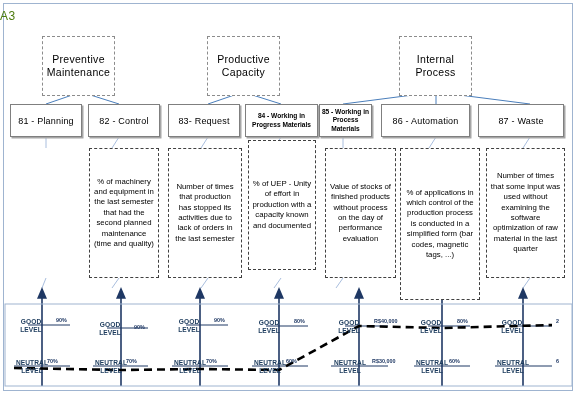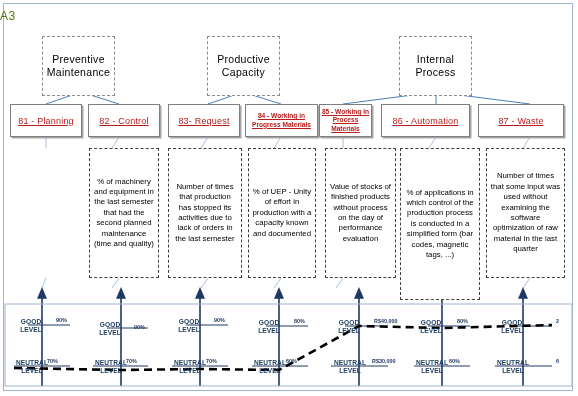--- a/index.html
+++ b/index.html
@@ -52,24 +52,23 @@
   
   .ind-box {
     position: absolute;
     border: 1px solid #7f7f7f;
     box-sizing: border-box;
     background: #fff;
     display: flex;
     align-items: center;
     justify-content: center;
     text-align: center;
-    color: #b91c1c;
+    color: #000000;
     box-shadow: 1.5px 1.5px 0 0 #a6a6a6;
     padding: 1px;
-    text-decoration: underline;
   }
   .ind-box .lbl { display: block; width: 100%; }
   .ind-big   { font-size: 9px; letter-spacing: .2px; }
   .ind-small { font-size: 6.6px; font-weight: bold; line-height: 8.2px; }
 
   
   .desc-box {
     position: absolute;
     border: 1.5px dashed #404040;
     box-sizing: border-box;
@@ -221,21 +220,21 @@
   <div class="ind-box" style="left:478px; top:104px; width:86px; height:33px;">
     <span class="lbl ind-big" style="white-space:pre-line">87 - Waste</span>
   </div>
 
   <div class="desc-box" style="left:89px;  top:148px; width:70px;  height:130px;">
     <span>% of machinery and equipment in the last semester that had the second planned maintenance (time and quality)</span>
   </div>
   <div class="desc-box" style="left:168px; top:148px; width:74px;  height:130px;">
     <span>Number of times that production has stopped its activities due to lack of orders in the last semester</span>
   </div>
-  <div class="desc-box" style="left:248px; top:148px; width:68px;  height:130px;">
+  <div class="desc-box" style="left:248px; top:140px; width:68px;  height:130px;">
     <span>% of UEP - Unity of effort in production with a capacity known and documented</span>
   </div>
   <div class="desc-box" style="left:325px; top:148px; width:71px;  height:130px;">
     <span>Value of stocks of finished products without process on the day of performance evaluation</span>
   </div>
   <div class="desc-box" style="left:400px; top:148px; width:80px;  height:152px;">
     <span>% of applications in which control of the production process is conducted in a simplified form (bar codes, magnetic tags, ...)</span>
   </div>
   <div class="desc-box" style="left:486px; top:148px; width:79px;  height:130px;">
     <span>Number of times that some input was used without examining the software optimization of raw material in the last quarter</span>

